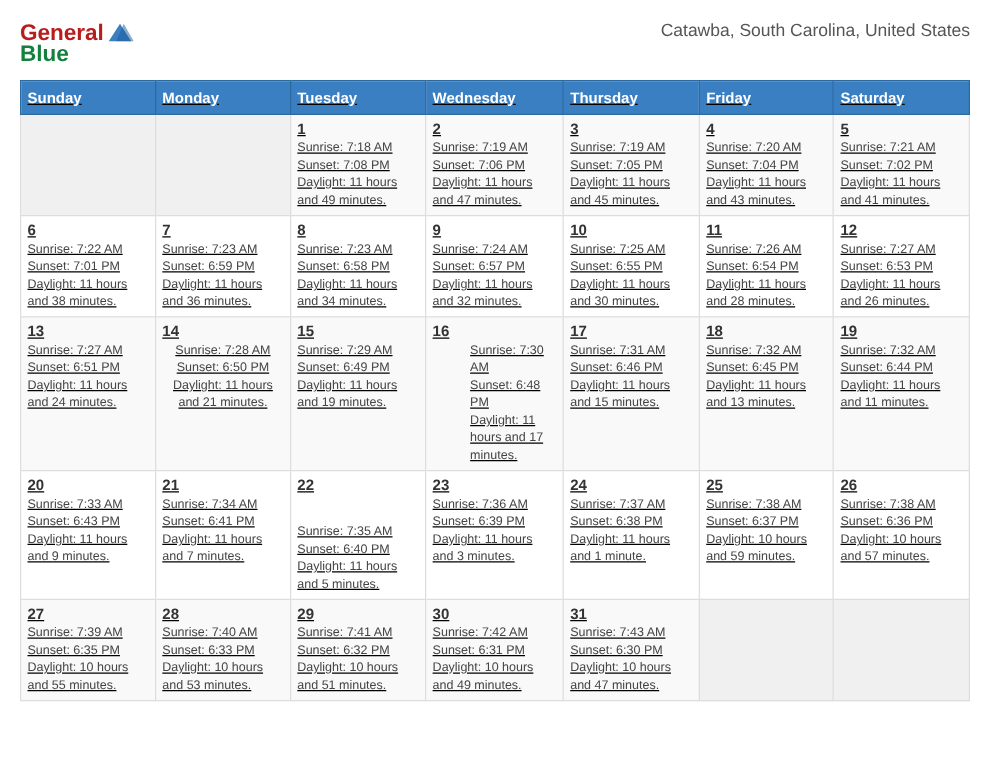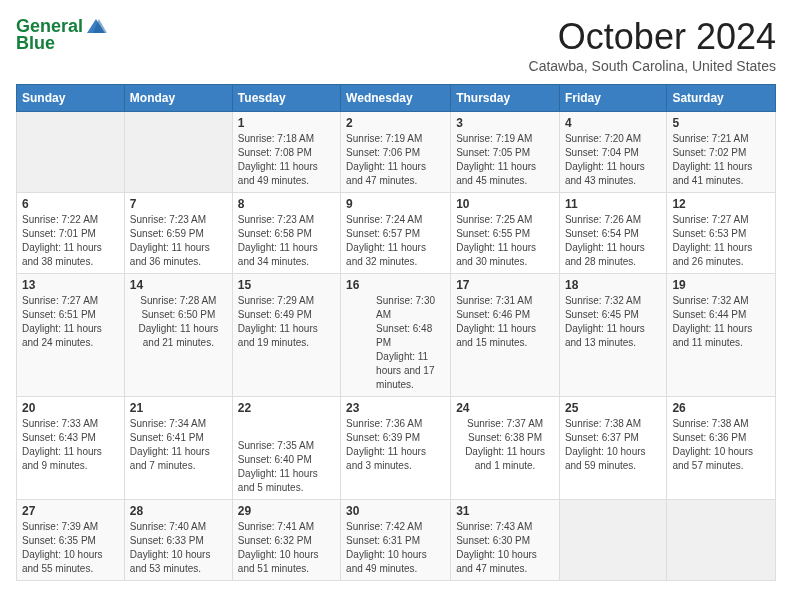--- a/index.html
+++ b/index.html
@@ -34,20 +34,21 @@
       font-weight: normal;
     }
     .location {
       font-size: 14px;
       color: #555;
     }
     table {
       width: 100%;
       border-collapse: collapse;
       font-size: 11px;
+      text-decoration: underline;
     }
     thead tr th {
       background: #3a7fc1;
       color: white;
       text-align: left;
       padding: 6px 5px;
       font-size: 12px;
       font-weight: bold;
       border: 1px solid #2d6aa0;
     }
@@ -79,30 +80,29 @@
     .empty-cell {
       background: #f0f0f0 !important;
     }
   </style>
 </head>
 <body>
 
 <div class="header">
   <div class="logo">
     <div class="logo-top">
-      <span style="font-size:18px;font-weight:bold;color:#15803d;">General</span>
+      <span style="font-size:18px;font-weight:bold;color:#b91c1c;">General</span>
       <svg width="22" height="20" viewBox="0 0 22 20" style="margin-left:2px;">
         <polygon points="11,2 20,16 2,16" fill="#3a7fc1"></polygon>
         <polygon points="14,2 22,16 8,16" fill="#1a5a9a" opacity="0.5"></polygon>
       </svg>
     </div>
     <span style="font-size:18px;font-weight:bold;color:#15803d;margin-top:-4px;">Blue</span>
   </div>
   <div class="title-block">
-    <div class="month-title">October 2024</div>
     <div class="location">Catawba, South Carolina, United States</div>
   </div>
 </div>
 
 <table>
   <thead>
     <tr>
     <th>Sunday</th>
         <th>Monday</th>
         <th>Tuesday</th>
@@ -255,21 +255,21 @@
 Daylight: 11 hours and 5 minutes.</div>
         </td>
         <td>
           <div class="day-number">23</div>
           <div class="day-info" style="white-space: pre-line;">Sunrise: 7:36 AM
 Sunset: 6:39 PM
 Daylight: 11 hours and 3 minutes.</div>
         </td>
         <td>
           <div class="day-number">24</div>
-          <div class="day-info" style="white-space: pre-line; text-align: center;">Sunrise: 7:37 AM
+          <div class="day-info" style="white-space: pre-line;">Sunrise: 7:37 AM
 Sunset: 6:38 PM
 Daylight: 11 hours and 1 minute.</div>
         </td>
         <td>
           <div class="day-number">25</div>
           <div class="day-info" style="white-space: pre-line;">Sunrise: 7:38 AM
 Sunset: 6:37 PM
 Daylight: 10 hours and 59 minutes.</div>
         </td>
         <td>

